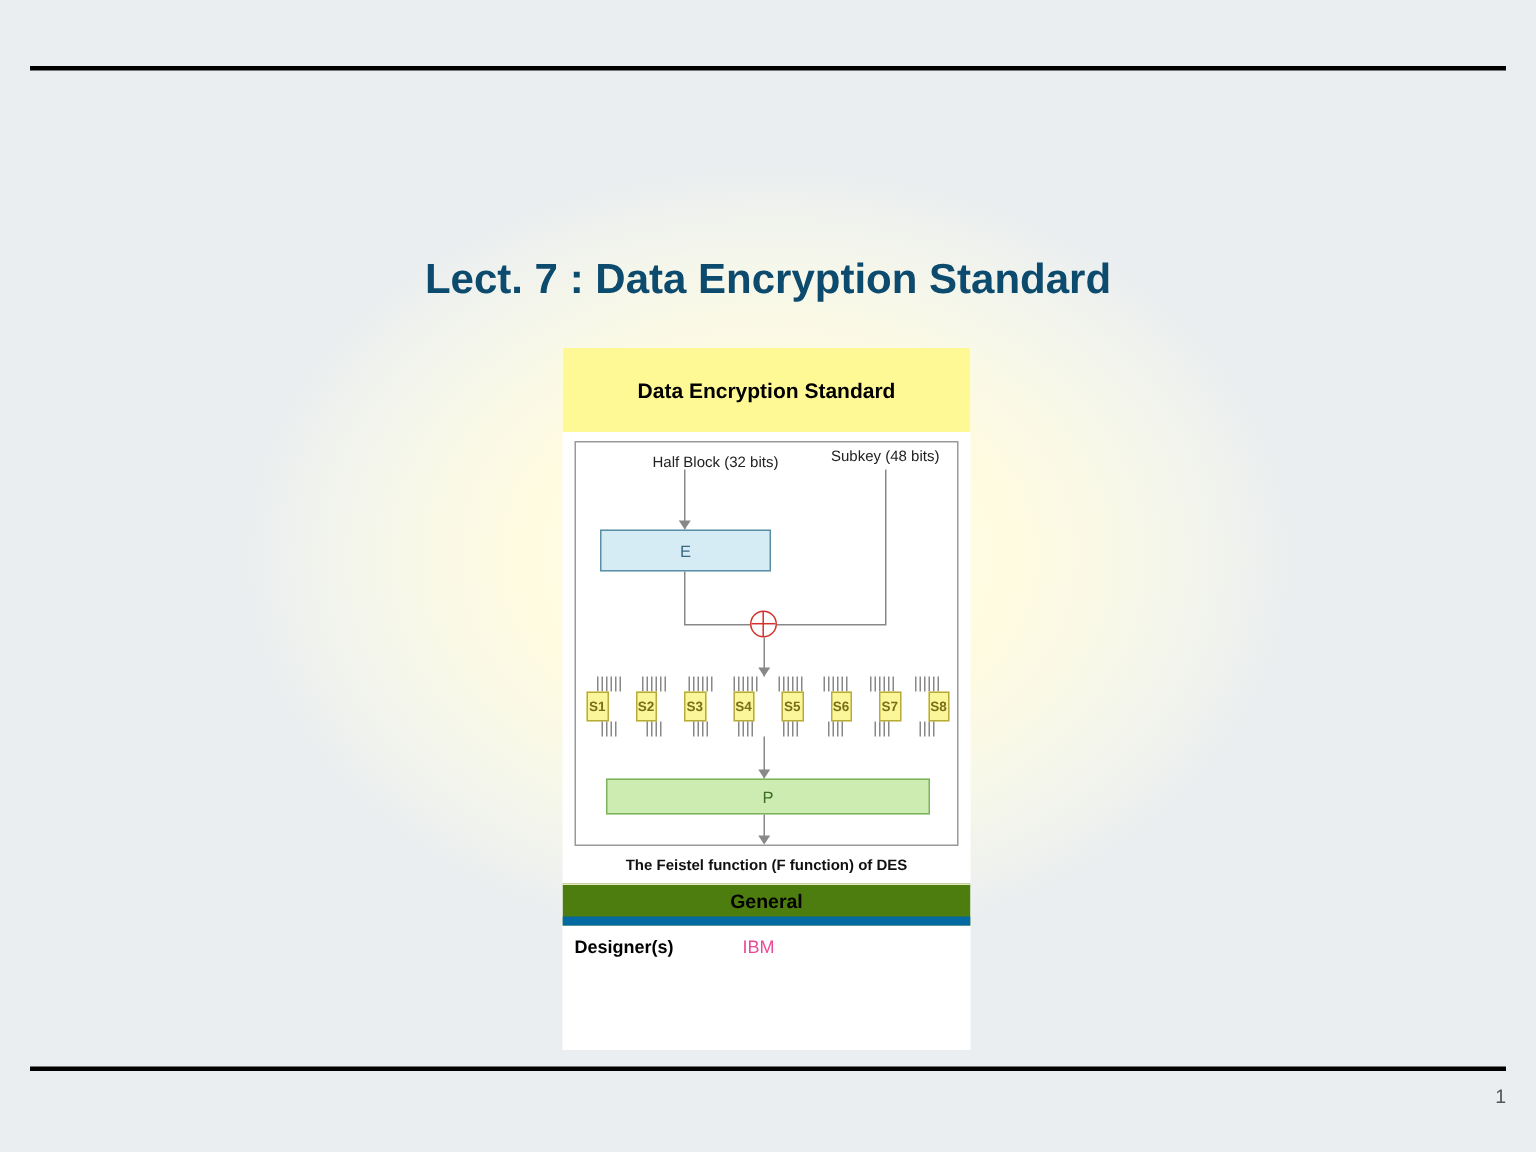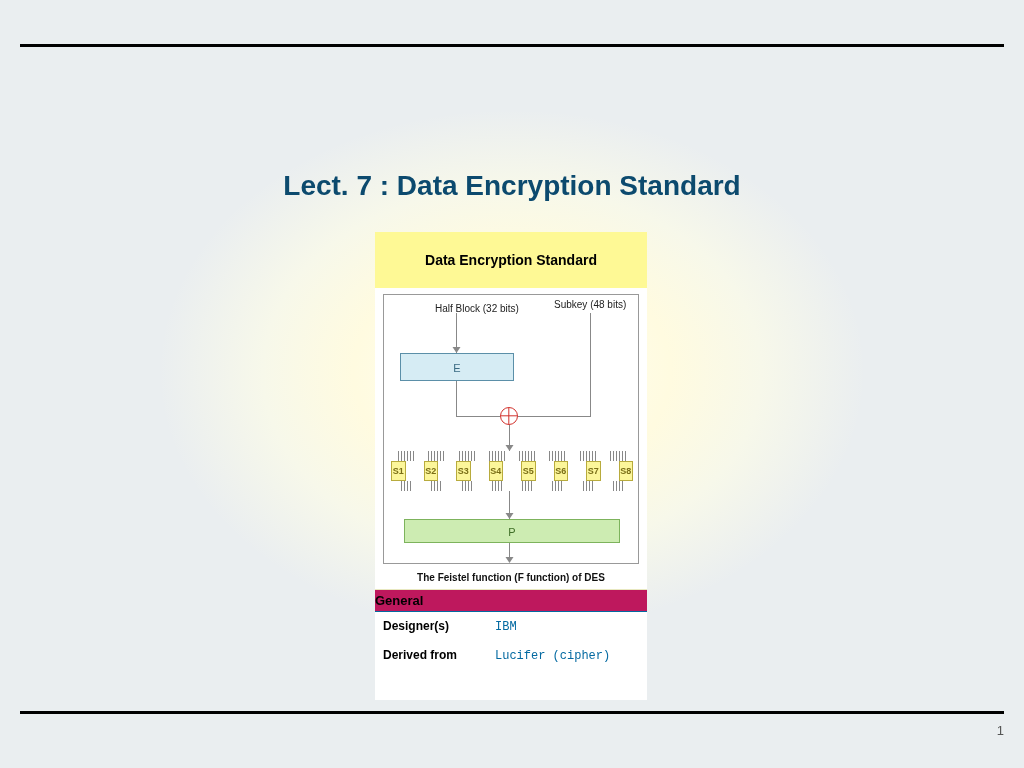--- a/index.html
+++ b/index.html
@@ -140,40 +140,40 @@
     color: #3f6e27;
   }
   .caption {
     text-align: center;
     font-size: 10px;
     font-weight: bold;
     margin: 8px 0 6px 0;
     color: #111;
   }
   .sect-header {
-    background: #be185d;
-    text-align: left;
+    background: #4d7c0f;
+    text-align: center;
     font-weight: bold;
     font-size: 13px;
     padding: 3px 0;
     border-top: 1px solid #e8e8c0;
-    border-bottom: 1px solid #0369a1;
+    border-bottom: 6px solid #0369a1;
   }
   .info-table {
     width: 100%;
     font-size: 12px;
     border-collapse: collapse;
   }
   .info-table td {
     padding: 5px 8px 5px 8px;
     vertical-align: top;
     line-height: 1.5;
   }
   .info-table td.k { font-weight: bold; width: 112px; white-space: nowrap; }
-  .link { color: #0369a1; font-family: Liberation Mono, monospace; }
+  .link { color: #ec4899; }
 </style>
 </head>
 <body>
 
 <div class="top-rule"></div>
 <div class="slide-glow"></div>
 
 <div class="slide-title">Lect. 7 :  Data Encryption Standard</div>
 
 <div class="infobox">
@@ -338,22 +338,18 @@
   <div class="caption">The Feistel function (F function) of DES</div>
 
   <div class="sect-header">General</div>
 
   <table class="info-table">
     <tbody>
         <tr>
           <td class="k">Designer(s)</td>
           <td><span class="link">IBM</span></td>
         </tr>
-        <tr>
-          <td class="k">Derived from</td>
-          <td><span class="link">Lucifer (cipher)</span></td>
-        </tr>
       </tbody>
   </table>
 </div>
 
 <div class="bottom-rule"></div>
 <div class="page-num">1</div>
 
 </body></html>

